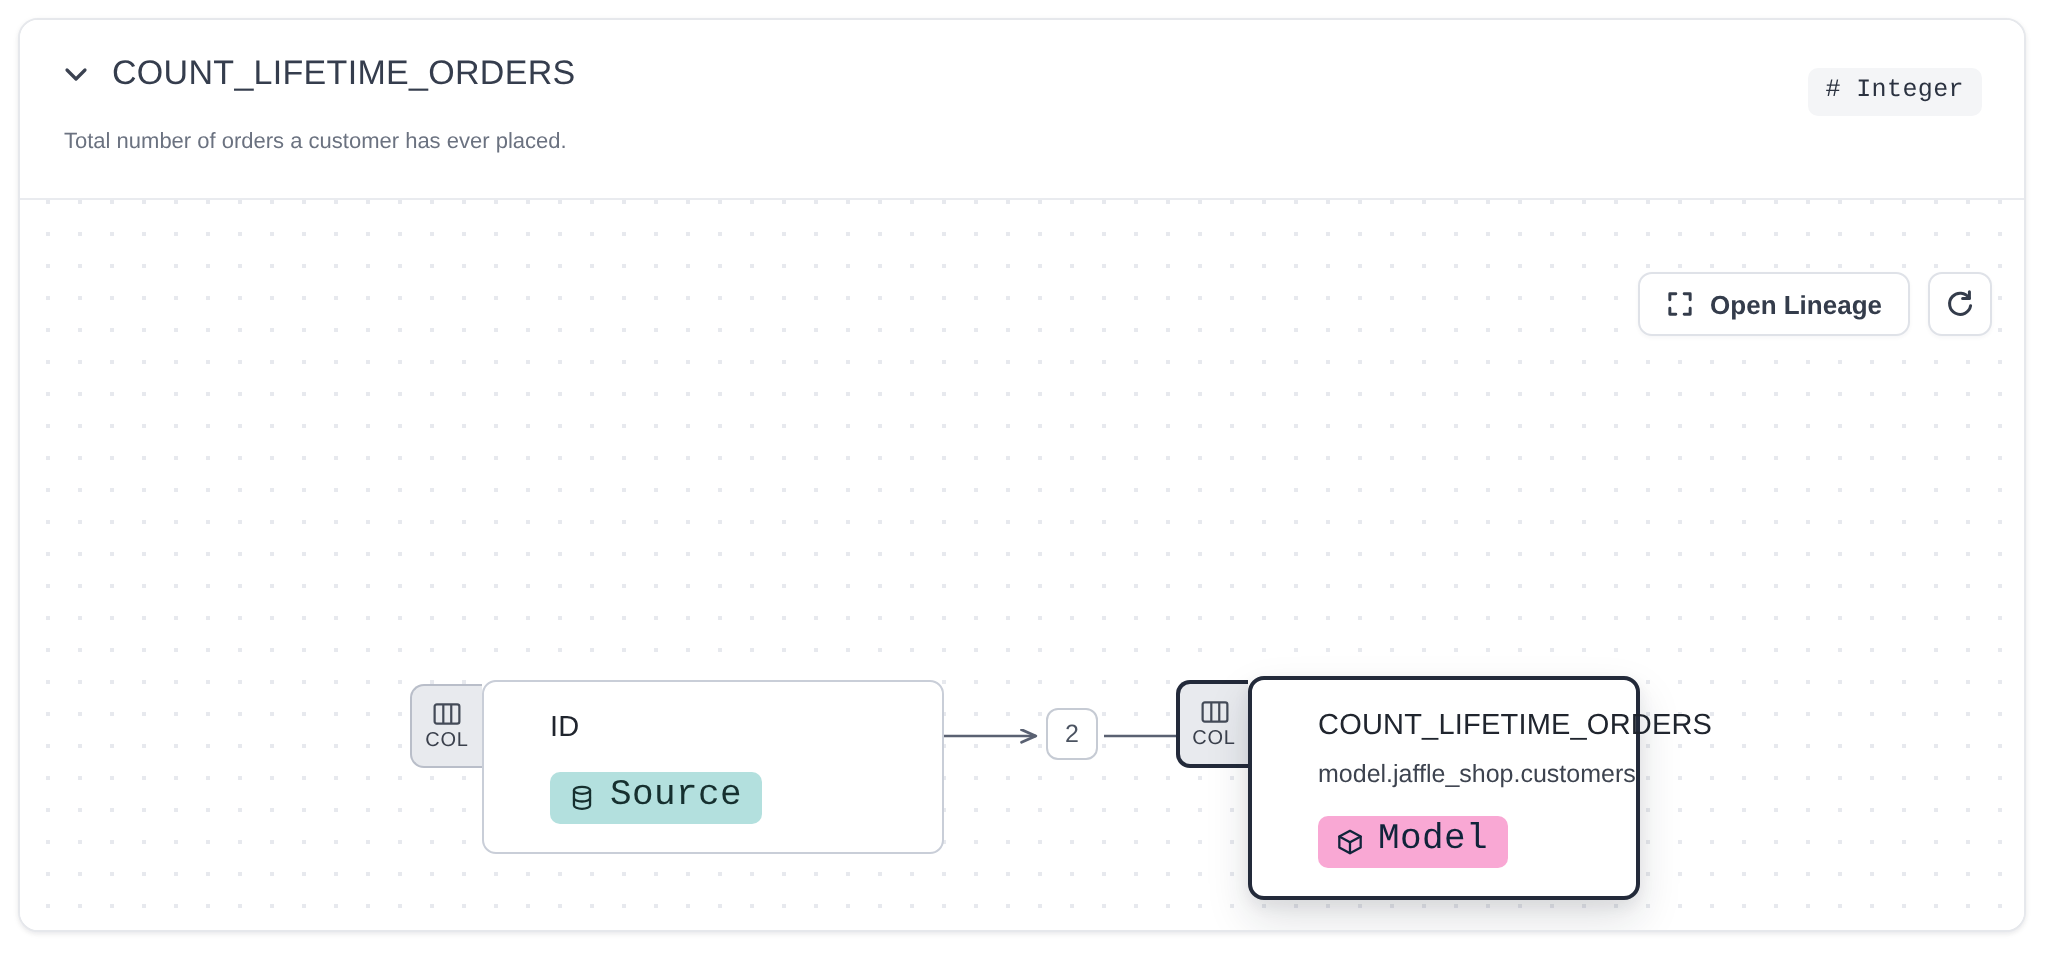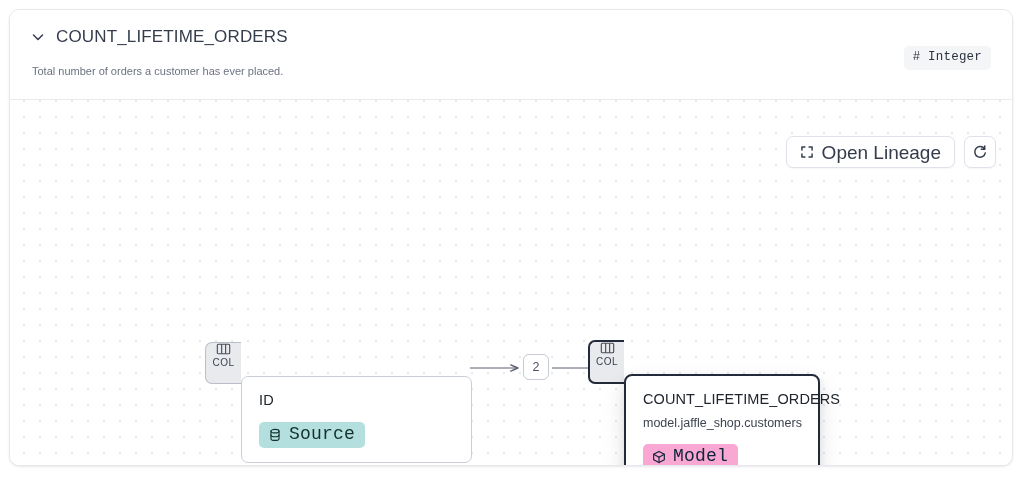--- a/index.html
+++ b/index.html
@@ -76,21 +76,21 @@
     top: 52px;
     font-size: 11px;
     color: #6b7280;
     line-height: 19px;
     white-space: nowrap;
   }
 
   .type-badge {
     position: absolute;
     right: 21px;
-    top: 36px;
+    top: 24px;
     background: #f4f5f7;
     border-radius: 5px;
     padding: 4px 9px 5px 9px;
     font-family: "Liberation Mono", monospace;
     font-size: 12.5px;
     color: #2b3240;
     letter-spacing: 0.2px;
     line-height: 15px;
     white-space: nowrap;
   }
@@ -127,22 +127,22 @@
     display: flex;
     align-items: center;
     gap: 8px;
     padding: 0 13px;
     box-sizing: border-box;
     cursor: pointer;
     box-shadow: 0 1px 2px rgba(16,24,40,0.04);
   }
 
   .btn-label {
-    font-size: 19px;
-    font-weight: normal;
+    font-size: 13px;
+    font-weight: bold;
     color: #343c4b;
     line-height: 15px;
     white-space: nowrap;
   }
 
   .btn-icon {
     width: 14px;
     height: 14px;
     display: block;
     color: #343c4b;
@@ -172,21 +172,21 @@
     width: 36px;
     flex: none;
     background: #e8eaee;
     border: 1px solid #b9bec9;
     border-right: none;
     border-radius: 7px 0 0 7px;
     box-sizing: border-box;
     display: flex;
     flex-direction: column;
     align-items: center;
-    justify-content: flex-start;
+    justify-content: center;
     gap: 2px;
     margin: 2px 0 auto 0;
     height: 42px;
     align-self: flex-start;
   }
 
   .col-icon {
     width: 15px;
     height: 12px;
     display: block;
@@ -198,24 +198,23 @@
     color: #3b414d;
     letter-spacing: 0.4px;
     line-height: 11px;
   }
 
   .node-body {
     background: #ffffff;
     border: 1px solid #c9ced8;
     border-radius: 7px;
     box-sizing: border-box;
-    padding: 14px 16px 14px 17px;
+    padding: 14px 16px 14px 33px;
     position: relative;
     z-index: 2;
-    margin-top: 36px;
   }
 
   .node-title {
     font-size: 14.5px;
     color: #20252e;
     line-height: 18px;
     white-space: nowrap;
     letter-spacing: 0.1px;
   }
 

